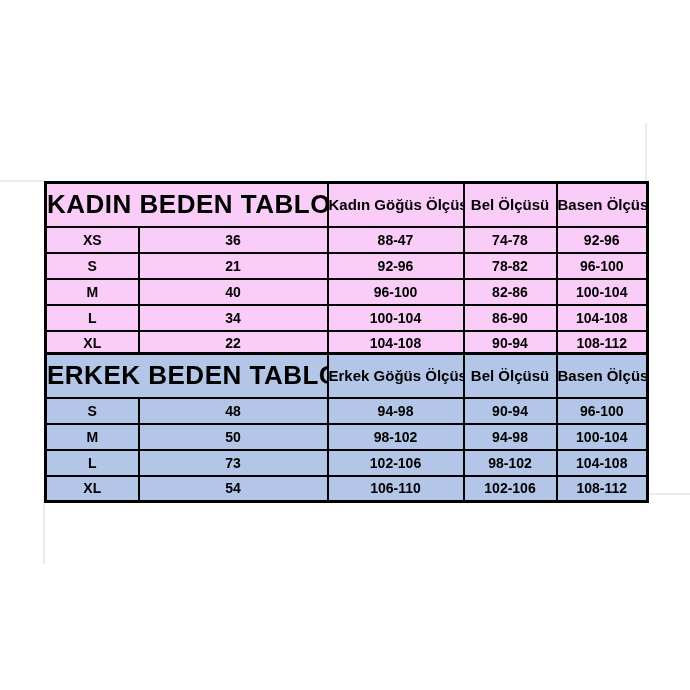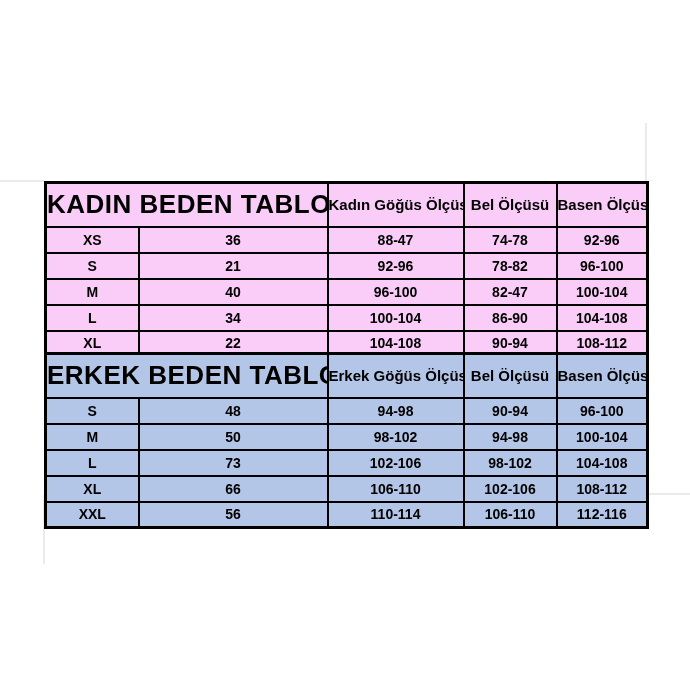--- a/index.html
+++ b/index.html
@@ -90,21 +90,21 @@
         <td>S</td>
         <td>21</td>
         <td>92-96</td>
         <td>78-82</td>
         <td>96-100</td>
       </tr>
       <tr class="data-row">
         <td>M</td>
         <td>40</td>
         <td>96-100</td>
-        <td>82-47</td>
+        <td>82-86</td>
         <td>100-104</td>
       </tr>
       <tr class="data-row">
         <td>L</td>
         <td>34</td>
         <td>100-104</td>
         <td>86-90</td>
         <td>104-108</td>
       </tr>
       <tr class="data-row">
@@ -148,28 +148,21 @@
       </tr>
       <tr class="data-row">
         <td>L</td>
         <td>73</td>
         <td>102-106</td>
         <td>98-102</td>
         <td>104-108</td>
       </tr>
       <tr class="data-row">
         <td>XL</td>
-        <td>66</td>
+        <td>54</td>
         <td>106-110</td>
         <td>102-106</td>
         <td>108-112</td>
-      </tr>
-      <tr class="data-row">
-        <td>XXL</td>
-        <td>56</td>
-        <td>110-114</td>
-        <td>106-110</td>
-        <td>112-116</td>
       </tr>
     </tbody>
   </table>
 
 </div>
 
 </body></html>

